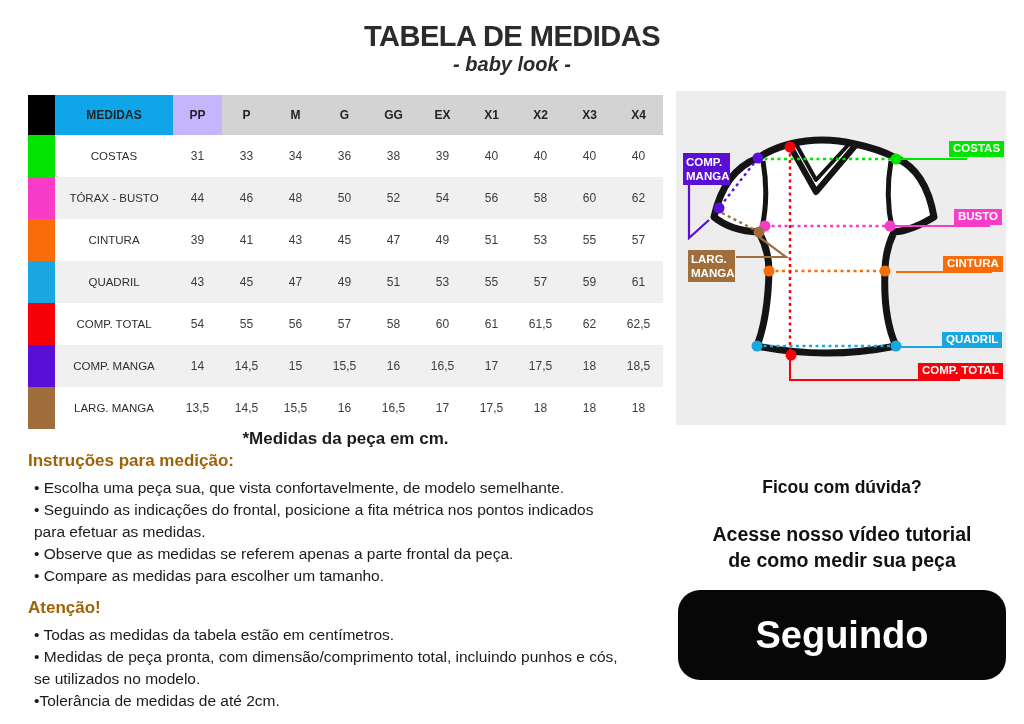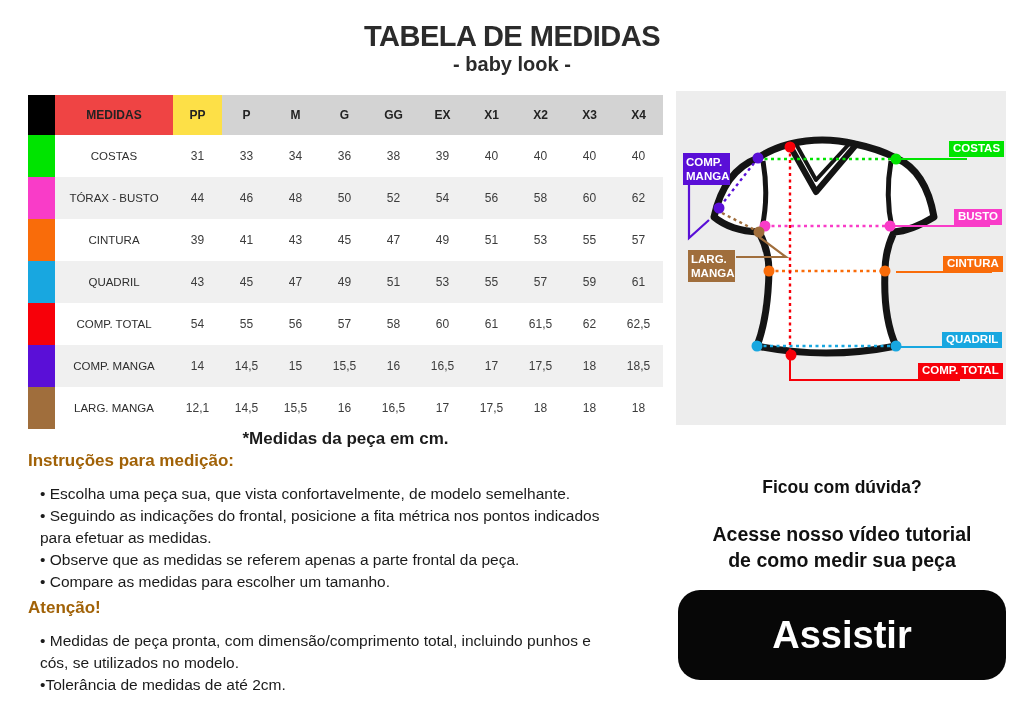--- a/index.html
+++ b/index.html
@@ -3,21 +3,21 @@
 <meta charset="utf-8">
 <style>
   html,body { margin:0; padding:0; background:#ffffff; }
   .page { position:relative; width:1024px; height:724px; background:#fff;
           font-family:"Liberation Sans", sans-serif; overflow:hidden; }
 
   
   .title { position:absolute; top:20px; left:0; width:100%; text-align:center;
            font-size:29px; font-weight:bold; color:#2b2b2b; letter-spacing:-0.5px; }
   .subtitle { position:absolute; top:53px; left:0; width:100%; text-align:center;
-              font-size:20px; font-weight:bold; color:#2b2b2b; }
+              font-size:20px; font-weight:bold; color:#2b2b2b;font-style:italic; }
 
   
   .size-table { position:absolute; left:28px; top:95px; width:635px;
                 border-collapse:collapse; table-layout:fixed; }
   .size-table th, .size-table td { padding:0; text-align:center; vertical-align:middle; }
   .size-table thead tr { height:40px; }
   .size-table tbody tr { height:42px; }
   .size-table thead th { font-size:12px; font-weight:bold; color:#232323; }
   .size-table tbody td { font-size:12px; color:#3c3c3c; }
   .size-table td.rowlabel { font-size:11.5px; color:#2e2e2e; }
@@ -35,21 +35,21 @@
   .lbl-busto      { left:278px; top:118px; }
   .lbl-cintura    { left:267px; top:165px; }
   .lbl-quadril    { left:266px; top:241px; }
   .lbl-comp-total { left:242px; top:272px; }
   .lbl-comp-manga { left:7px;   top:62px; }
   .lbl-larg-manga { left:12px;  top:159px; }
 
   
   .textblock { position:absolute; left:28px; width:600px; color:#1b1b1b; }
   .textblock h3 { margin:0 0 5px 0; font-size:17px; color:#a16207; }
-  .blist { list-style:none; margin:12px; padding:0; font-size:15.5px; line-height:22px; }
+  .blist { list-style:none; margin:6px; padding:0; font-size:15.5px; line-height:22px; }
   .instructions { top:451px; }
   .attention { top:598px; }
 
   
   .help-question { position:absolute; left:678px; top:477px; width:328px; text-align:center;
                    font-size:17.5px; font-weight:bold; color:#111; }
   .help-cta { position:absolute; left:678px; top:521px; width:328px; text-align:center;
               font-size:19.5px; font-weight:bold; line-height:26px; color:#111; }
   .watch-button { position:absolute; left:678px; top:590px; width:328px; height:90px;
                   border-radius:22px; display:flex; align-items:center; justify-content:center;
@@ -74,22 +74,22 @@
         <col class="col-size">
       <col class="col-size">
         <col class="col-size">
         <col class="col-size">
         <col class="col-size">
         <col class="col-size">
     </colgroup>
     <thead>
       <tr>
         <th style="background-color: rgb(0, 0, 0);"></th>
-      <th style="background: #ef4444;">MEDIDAS</th>
-          <th style="background: #fde047;">PP</th>
+      <th style="background: #0ea5e9;">MEDIDAS</th>
+          <th style="background: #c4b5fd;">PP</th>
           <th style="background: rgb(211, 211, 211);">P</th>
           <th style="background: rgb(211, 211, 211);">M</th>
           <th style="background: rgb(211, 211, 211);">G</th>
           <th style="background: rgb(211, 211, 211);">GG</th>
           <th style="background: rgb(211, 211, 211);">EX</th>
           <th style="background: rgb(211, 211, 211);">X1</th>
           <th style="background: rgb(211, 211, 211);">X2</th>
           <th style="background: rgb(211, 211, 211);">X3</th>
           <th style="background: rgb(211, 211, 211);">X4</th>
         </tr>
@@ -175,21 +175,21 @@
           <td>16</td>
           <td>16,5</td>
           <td>17</td>
           <td>17,5</td>
           <td>18</td>
           <td>18,5</td>
         </tr>
         <tr>
           <td style="background: rgb(160, 110, 60);"></td>
           <td class="rowlabel">LARG. MANGA</td>
-          <td>12,1</td>
+          <td>13,5</td>
           <td>14,5</td>
           <td>15,5</td>
           <td>16</td>
           <td>16,5</td>
           <td>17</td>
           <td>17,5</td>
           <td>18</td>
           <td>18</td>
           <td>18</td>
         </tr>
@@ -254,25 +254,26 @@
         <li>• Escolha uma peça sua, que vista confortavelmente, de modelo semelhante.</li>
         <li>• Seguindo as indicações do frontal, posicione a fita métrica nos pontos indicados para efetuar as medidas.</li>
         <li>• Observe que as medidas se referem apenas a parte frontal da peça.</li>
         <li>• Compare as medidas para escolher um tamanho.</li>
       </ul>
   </div>
 
   <div class="textblock attention">
     <h3>Atenção!</h3>
     <ul class="blist">
+        <li>• Todas as medidas da tabela estão em centímetros.</li>
         <li>• Medidas de peça pronta, com dimensão/comprimento total, incluindo punhos e cós, se utilizados no modelo.</li>
         <li>•Tolerância de medidas de até 2cm.</li>
       </ul>
   </div>
 
   <div class="help-question">Ficou com dúvida?</div>
   <div class="help-cta">
     <div>Acesse nosso vídeo tutorial</div>
     <div>de como medir sua peça</div>
   </div>
-  <div class="watch-button" style="background-color: rgb(7, 7, 7);">Assistir</div>
+  <div class="watch-button" style="background-color: rgb(7, 7, 7);">Seguindo</div>
 
 </div>
 
 </body></html>

